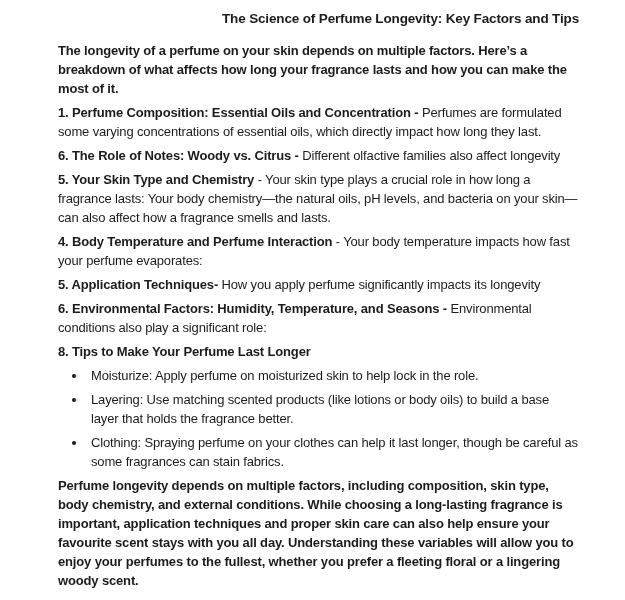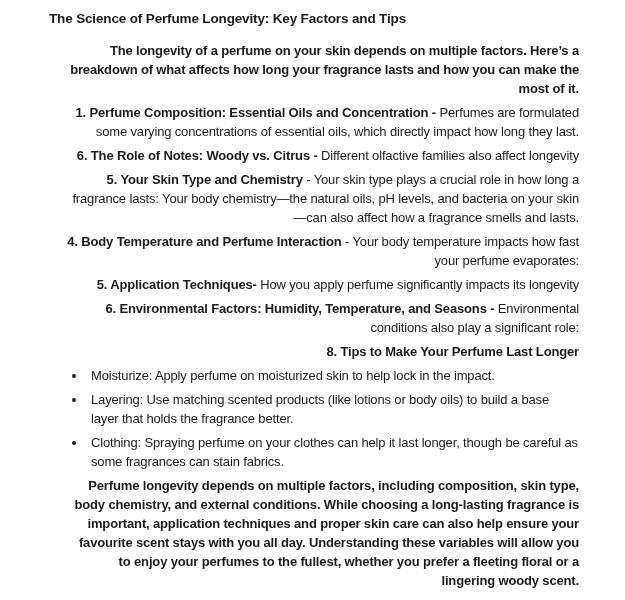--- a/index.html
+++ b/index.html
@@ -18,27 +18,26 @@
     font-family: "Liberation Sans", "DejaVu Sans", sans-serif;
     font-size: 13px;
     letter-spacing: -0.15px;
     line-height: 19px;
     color: #1c1c1c;
     cursor: text;
   }
   .doc h1 {
     font-size: 13.5px;
     font-weight: bold;
-    text-align: left;
+    text-align: right;
     margin: 0 0 13px 0;
     line-height: 19px;
   }
   .doc p {
-    margin: 0 0 5px 16px;
-    text-align: right;
+    margin: 0 0 5px 9px;
   }
   .b { font-weight: bold; }
   ul.tips {
     list-style: none;
     margin: 0 0 5px 0;
     padding: 0;
   }
   ul.tips li {
     position: relative;
     padding-left: 42px;
@@ -78,20 +77,20 @@
 
   <p><span class="b">4. Body Temperature and Perfume Interaction</span><span> - Your body temperature impacts how fast your perfume evaporates:</span></p>
 
   <p><span class="b">5. Application Techniques-</span><span> How you apply perfume significantly impacts its longevity</span></p>
 
   <p><span class="b">6. Environmental Factors: Humidity, Temperature, and Seasons -</span><span> Environmental conditions also play a significant role:</span></p>
 
   <p><span class="b">8. Tips to Make Your Perfume Last Longer</span></p>
 
   <ul class="tips">
-    <li><span class="bullet"></span><span>Moisturize: Apply perfume on moisturized skin to help lock in the impact.</span></li>
+    <li><span class="bullet"></span><span>Moisturize: Apply perfume on moisturized skin to help lock in the role.</span></li>
     <li><span class="bullet"></span><span>Layering: Use matching scented products (like lotions or body oils) to build a base layer that holds the fragrance better.</span></li>
     <li><span class="bullet"></span><span>Clothing: Spraying perfume on your clothes can help it last longer, though be careful as some fragrances can stain fabrics.</span></li>
   </ul>
 
   <p class="b">Perfume longevity depends on multiple factors, including composition, skin type, body chemistry, and external conditions. While choosing a long-lasting fragrance is important, application techniques and proper skin care can also help ensure your favourite scent stays with you all day. Understanding these variables will allow you to enjoy your perfumes to the fullest, whether you prefer a fleeting floral or a lingering woody scent.</p>
 
 </div>
 
 </body></html>

